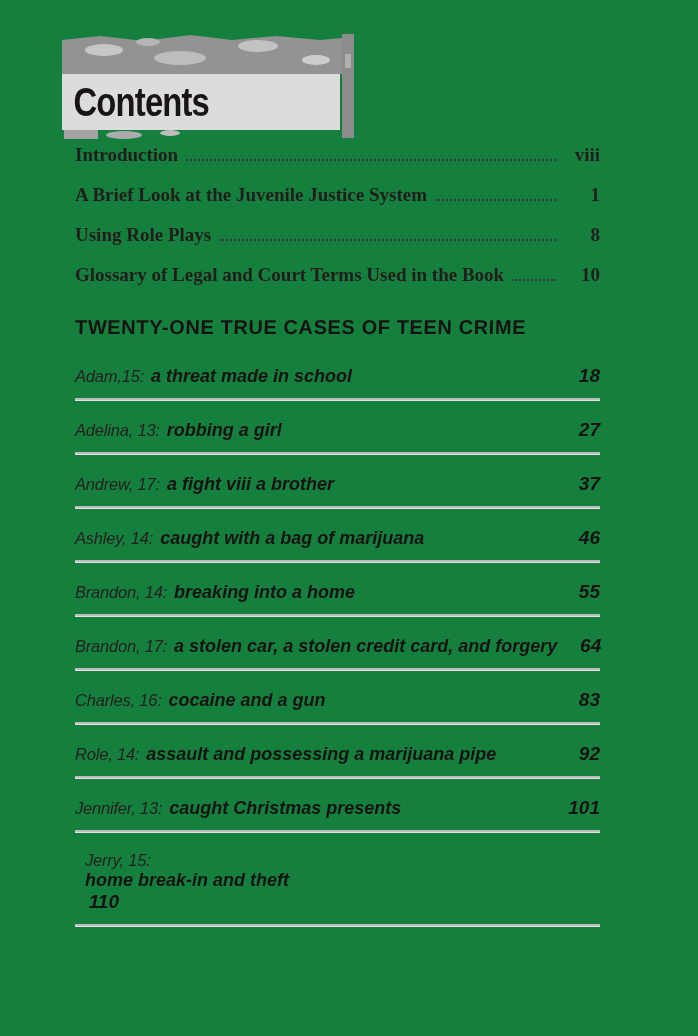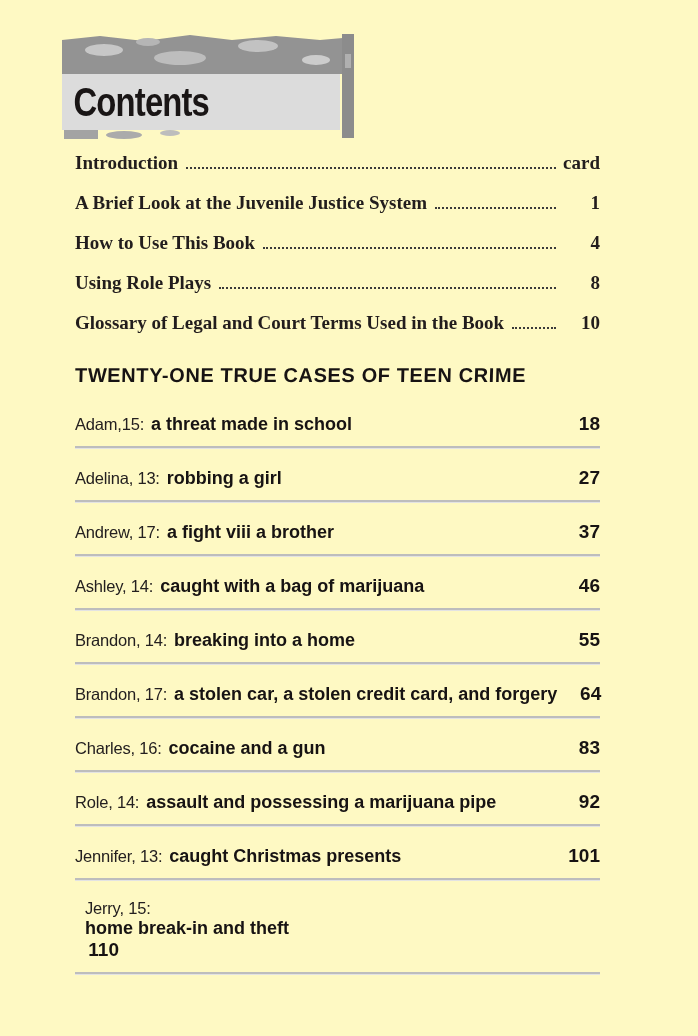--- a/index.html
+++ b/index.html
@@ -5,21 +5,21 @@
   * { margin: 0; padding: 0; box-sizing: border-box; }
   html, body { background: #ffffff; }
   body {
     width: 698px;
     height: 1036px;
     position: relative;
     font-family: "Liberation Sans", sans-serif;
     color: #1e1a1a;
     overflow: hidden;
   }
-  .page { position: absolute; inset: 0; background: #fef9c3; }
+  .page { position: absolute; inset: 0; background: #15803d; }
 
   
   .toc-header {
     position: absolute;
     left: 62px; top: 34px;
     width: 292px; height: 110px;
   }
   .grunge-svg { position: absolute; inset: 0; width: 292px; height: 110px; }
   .title-band {
     position: absolute;
@@ -39,21 +39,21 @@
     padding-left: 14px;
     transform: scaleX(0.82);
     transform-origin: left center;
     white-space: nowrap;
   }
 
   
   .content {
     position: absolute;
     left: 75px;
-    top: 152px;
+    top: 144px;
     width: 525px;
   }
 
   
   .front-matter { margin-bottom: 30px; }
   .fm-row {
     display: flex;
     align-items: flex-end;
     margin-bottom: 18px;
     font-family: "Liberation Serif", serif;
@@ -90,20 +90,21 @@
 
   
   .case-list { }
   .case-row {
     display: flex;
     align-items: baseline;
     padding-bottom: 11px;
     border-bottom: 2px solid #bdbdbd;
     box-shadow: 0 1px 0 #e3e3e3;
     margin-bottom: 19px;
+    font-style: italic;
   }
   .case-row:last-child { margin-bottom: 0; flex-direction: column; }
   .case-name {
     font-size: 16.5px;
     font-weight: 400;
     letter-spacing: -0.2px;
     color: #242020;
     white-space: nowrap;
   }
   .case-title {
@@ -147,31 +148,26 @@
       <h1 class="page-title">Contents</h1>
     </div>
   </header>
 
   <div class="content">
 
     <div class="front-matter">
       <div class="fm-row">
         <span class="fm-label">Introduction</span>
         <span class="fm-leader"></span>
-        <span class="fm-page">card</span>
+        <span class="fm-page">viii</span>
       </div>
       <div class="fm-row">
         <span class="fm-label">A Brief Look at the Juvenile Justice System</span>
         <span class="fm-leader"></span>
         <span class="fm-page">1</span>
-      </div>
-      <div class="fm-row">
-        <span class="fm-label">How to Use This Book</span>
-        <span class="fm-leader"></span>
-        <span class="fm-page">4</span>
       </div>
       <div class="fm-row">
         <span class="fm-label">Using Role Plays</span>
         <span class="fm-leader"></span>
         <span class="fm-page">8</span>
       </div>
       <div class="fm-row">
         <span class="fm-label">Glossary of Legal and Court Terms Used in the Book</span>
         <span class="fm-leader"></span>
         <span class="fm-page">10</span>

